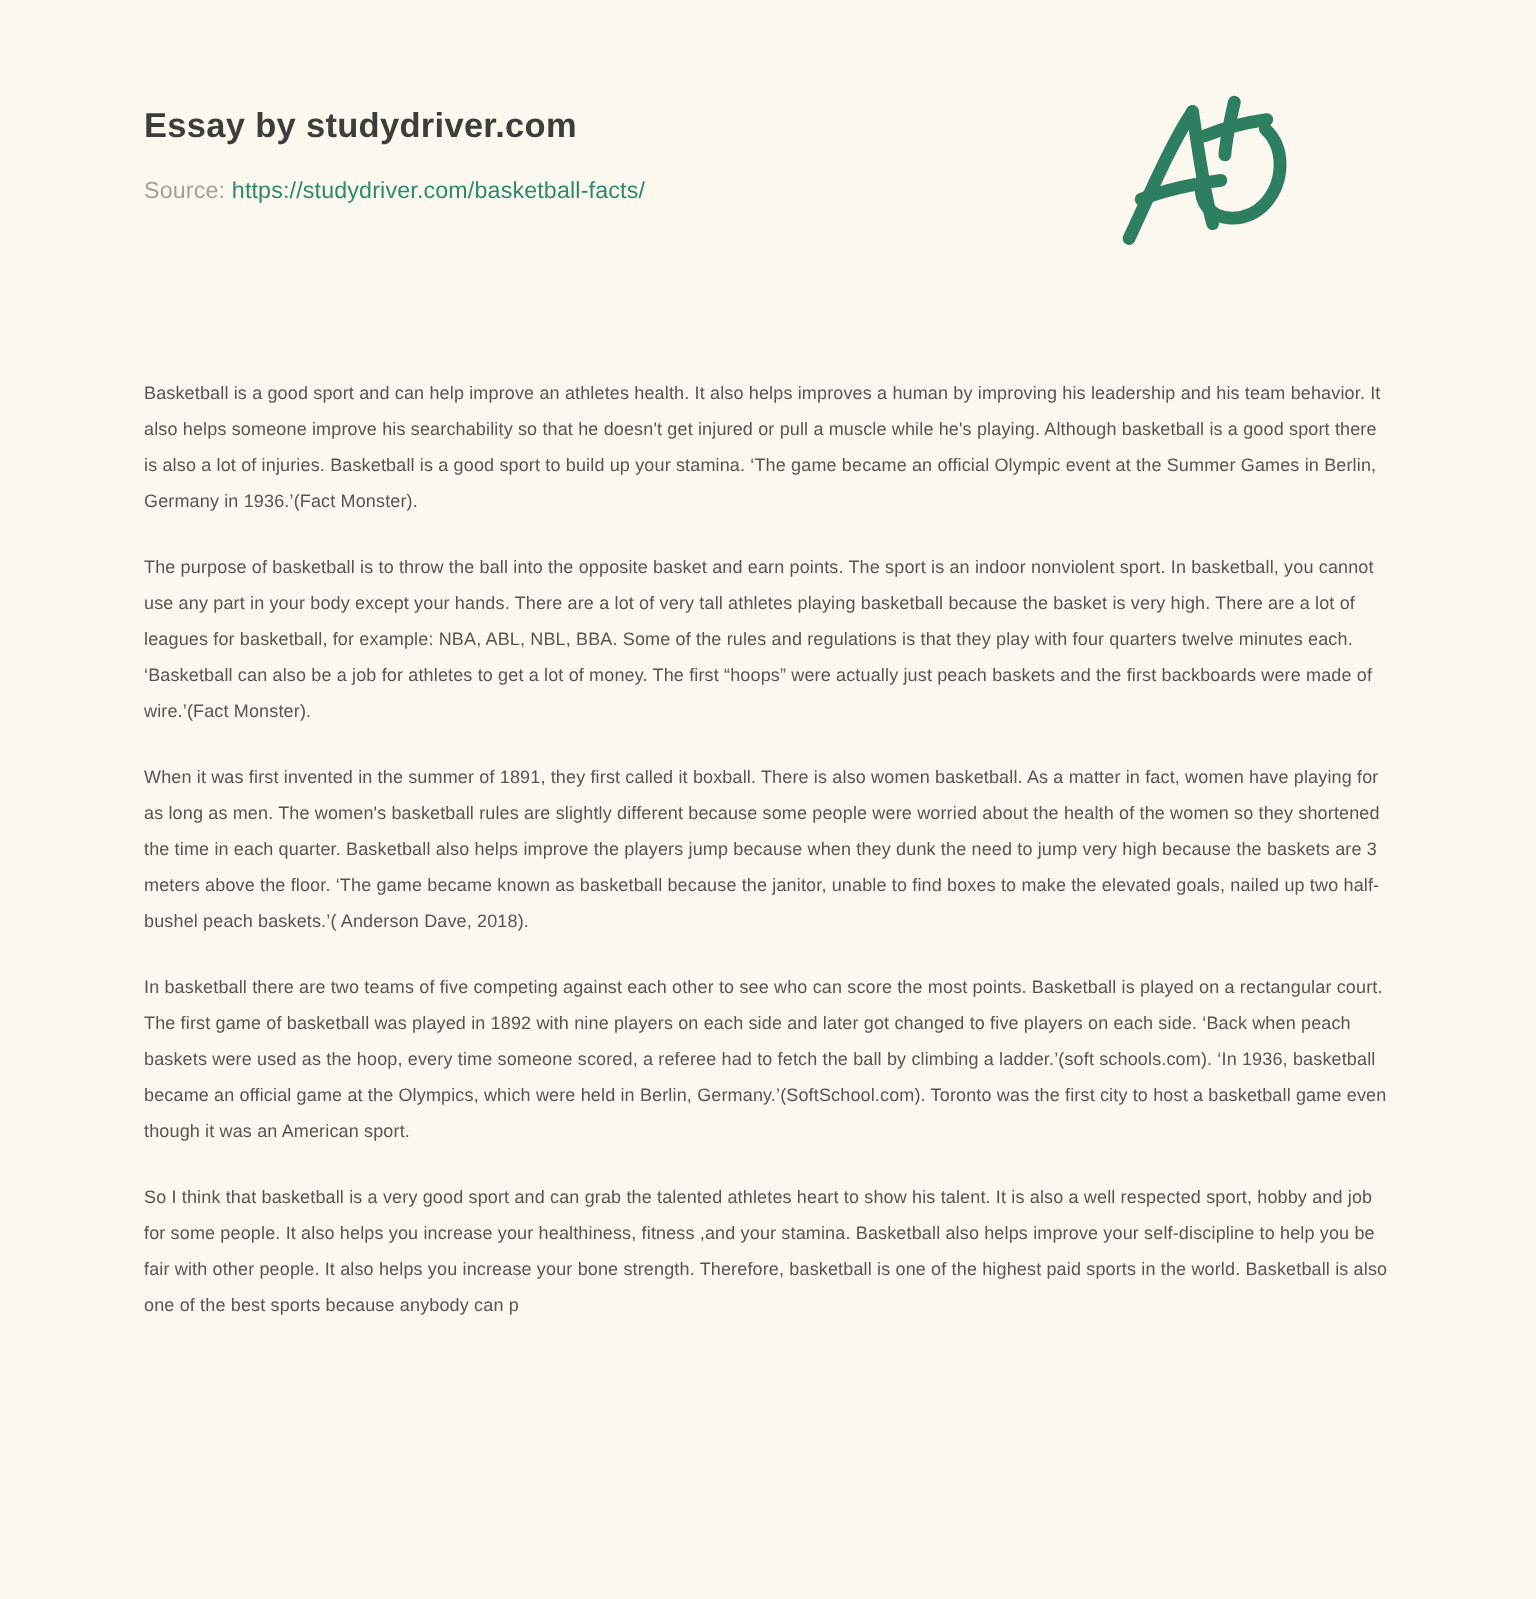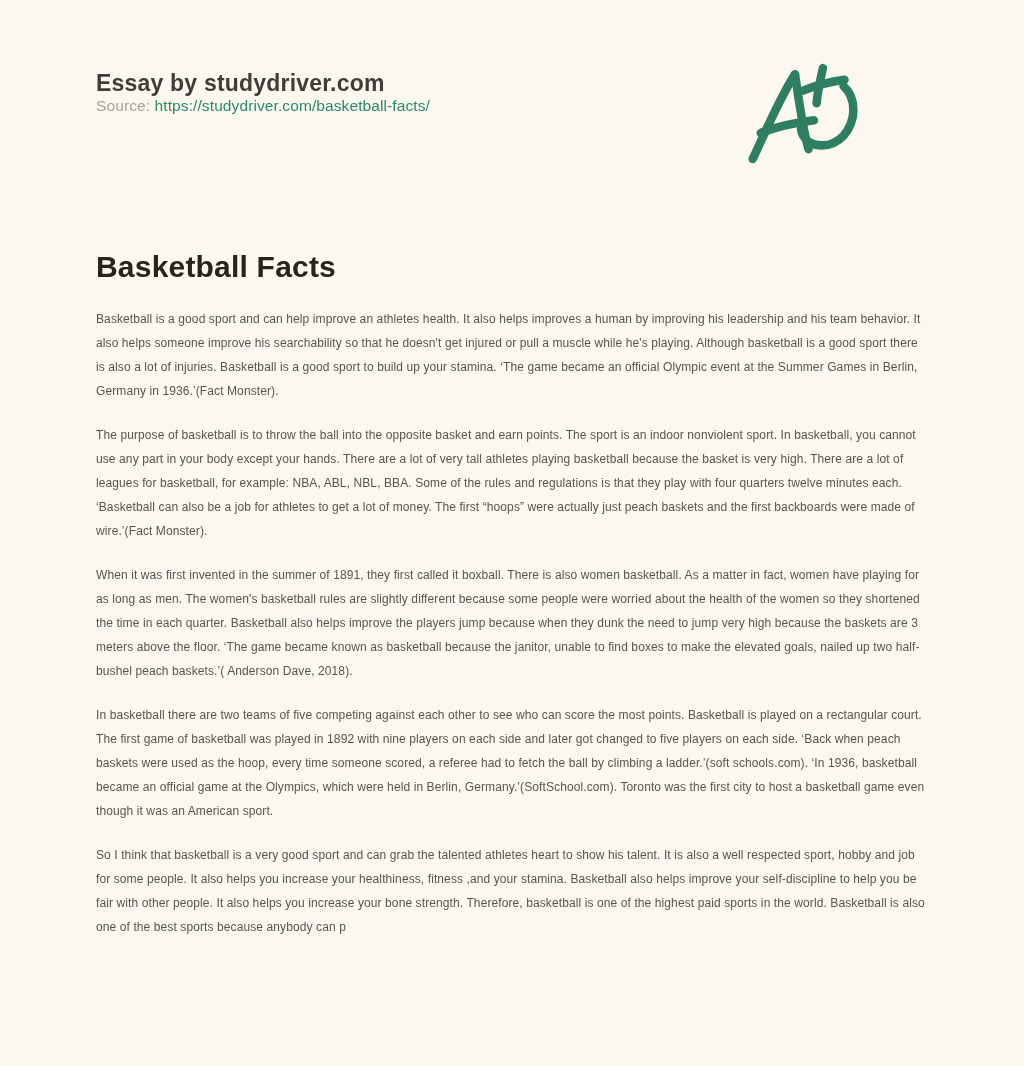--- a/index.html
+++ b/index.html
@@ -30,20 +30,21 @@
     align-items: flex-start;
   }
   .essay-by {
     font-size: 23px;
     font-weight: 700;
     color: #3f3d3a;
     margin: 0;
     letter-spacing: 0.2px;
   }
   .source-row {
+    margin-top: 22px;
     font-size: 15.5px;
     letter-spacing: 0.1px;
   }
   .source-label {
     color: #a3a09b;
   }
   .source-link {
     color: #2b8a6e;
     text-decoration: none;
     cursor: pointer;
@@ -101,21 +102,20 @@
 
           <path d="M69,34 C84,28 100,24 115,22"></path>
 
           <path d="M114,29 C129,43 128,68 114,84 C100,99 77,98 69,84 C66,78 66,72 68,67"></path>
         </g>
       </svg>
     </div>
   </div>
 
   <div class="article">
-    <h1>Basketball Facts</h1>
     <p>Basketball is a good sport and can help improve an athletes health. It also helps improves a human by improving his leadership and his team behavior. It also helps someone improve his searchability so that he doesn't get injured or pull a muscle while he's playing. Although basketball is a good sport there is also a lot of injuries. Basketball is a good sport to build up your stamina. ‘The game became an official Olympic event at the Summer Games in Berlin, Germany in 1936.’(Fact Monster).</p>
     <p>The purpose of basketball is to throw the ball into the opposite basket and earn points. The sport is an indoor nonviolent sport. In basketball, you cannot use any part in your body except your hands. There are a lot of very tall athletes playing basketball because the basket is very high. There are a lot of leagues for basketball, for example: NBA, ABL, NBL, BBA. Some of the rules and regulations is that they play with four quarters twelve minutes each. ‘Basketball can also be a job for athletes to get a lot of money. The first “hoops” were actually just peach baskets and the first backboards were made of wire.’(Fact Monster).</p>
     <p>When it was first invented in the summer of 1891, they first called it boxball. There is also women basketball. As a matter in fact, women have playing for as long as men. The women's basketball rules are slightly different because some people were worried about the health of the women so they shortened the time in each quarter. Basketball also helps improve the players jump because when they dunk the need to jump very high because the baskets are 3 meters above the floor. ‘The game became known as basketball because the janitor, unable to find boxes to make the elevated goals, nailed up two half-bushel peach baskets.’( Anderson Dave, 2018).</p>
     <p>In basketball there are two teams of five competing against each other to see who can score the most points. Basketball is played on a rectangular court. The first game of basketball was played in 1892 with nine players on each side and later got changed to five players on each side. ‘Back when peach baskets were used as the hoop, every time someone scored, a referee had to fetch the ball by climbing a ladder.’(soft schools.com). ‘In 1936, basketball became an official game at the Olympics, which were held in Berlin, Germany.’(SoftSchool.com). Toronto was the first city to host a basketball game even though it was an American sport.</p>
     <p>So I think that basketball is a very good sport and can grab the talented athletes heart to show his talent. It is also a well respected sport, hobby and job for some people. It also helps you increase your healthiness, fitness ,and your stamina. Basketball also helps improve your self-discipline to help you be fair with other people. It also helps you increase your bone strength. Therefore, basketball is one of the highest paid sports in the world. Basketball is also one of the best sports because anybody can p</p>
   </div>
 
 </div>
 
 </body></html>

